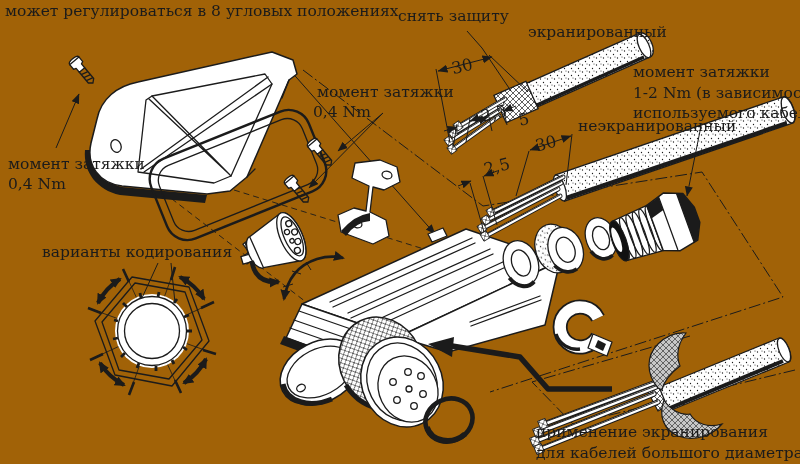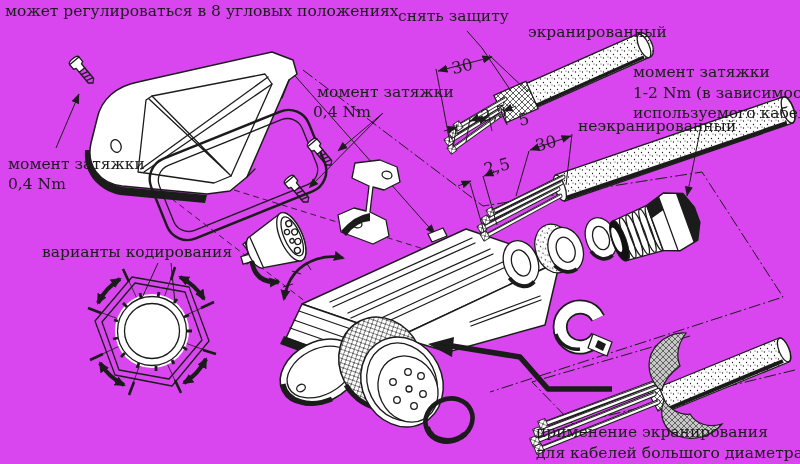--- a/index.html
+++ b/index.html
@@ -1,16 +1,16 @@
 <!DOCTYPE html>
 <html><head>
 <meta charset="utf-8">
 <style>
   html,body{margin:0;padding:0;background:#fff;}
-  #stage{position:relative;width:800px;height:464px;background:#d946ef;overflow:hidden;}
+  #stage{position:relative;width:800px;height:464px;background:#a16207;overflow:hidden;}
   svg text{font-family:"DejaVu Serif", serif;fill:#1b1b1b;}
   .lb{font-size:15.5px;}
   .dim{font-size:16.5px;}
   .s{stroke:#1b1b1b;fill:none;stroke-width:1.3;stroke-linecap:round;stroke-linejoin:round;}
   .s2{stroke:#1b1b1b;fill:none;stroke-width:2.4;stroke-linecap:round;stroke-linejoin:round;}
   .w{fill:#fff;stroke:#1b1b1b;stroke-width:1.3;stroke-linejoin:round;}
   .w14{fill:#fff;stroke:#1b1b1b;stroke-width:1.5;stroke-linejoin:round;}
   .blk{fill:#1b1b1b;stroke:none;}
   .thin{stroke:#1b1b1b;stroke-width:1;fill:none;}
   .vthin{stroke:#1b1b1b;stroke-width:0.8;fill:none;}

